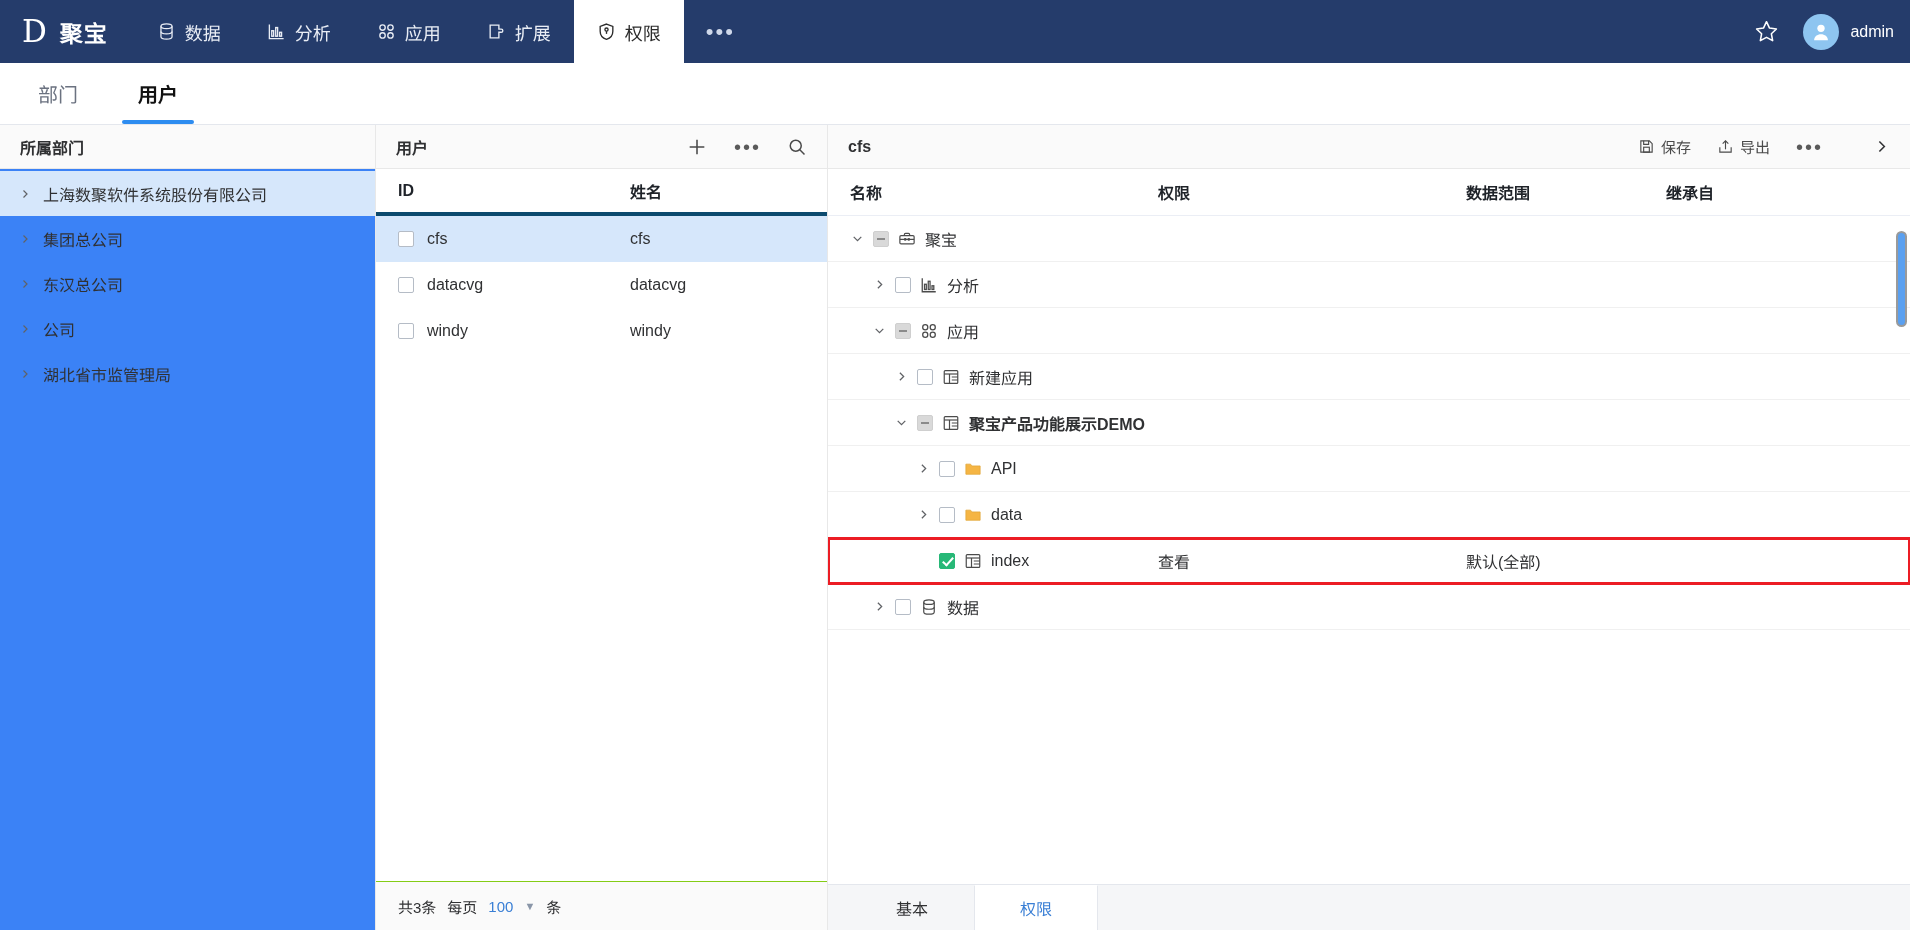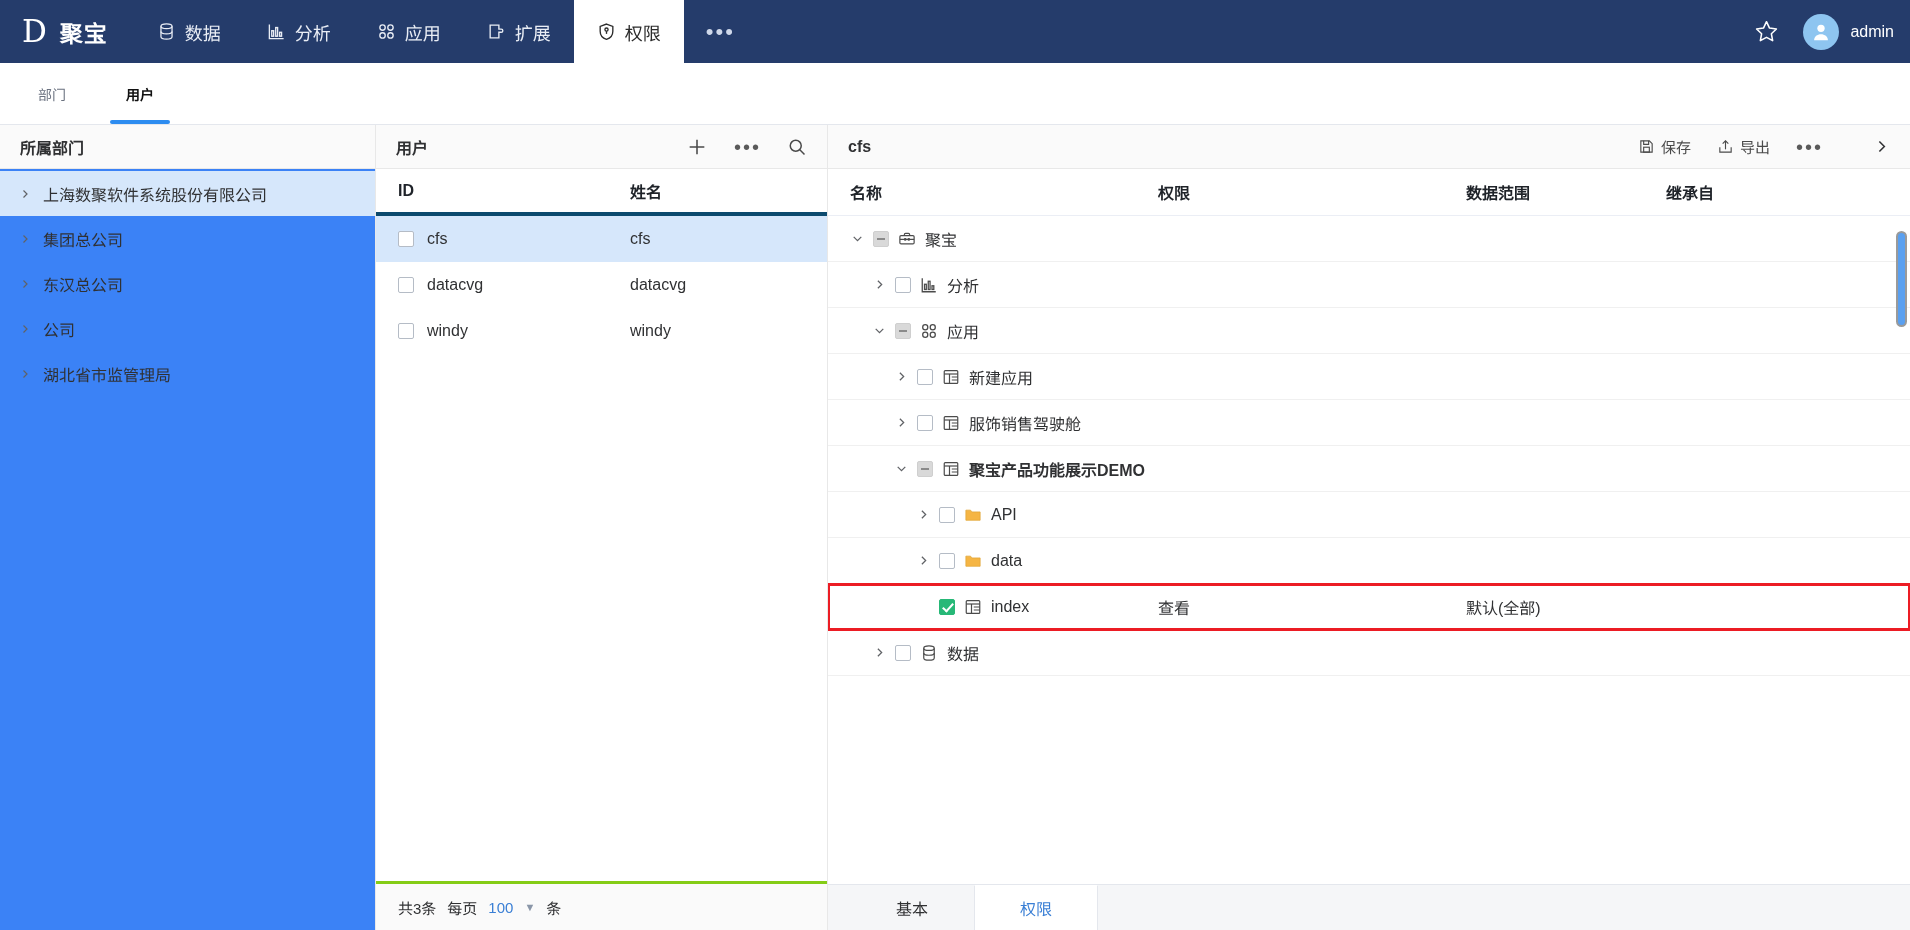--- a/index.html
+++ b/index.html
@@ -56,21 +56,21 @@
   .user-name { color: #ffffff; font-size: 16px; }
 
   
   .subtabs {
     height: 62px; flex: 0 0 62px;
     background: #ffffff; border-bottom: 1px solid #e4e7ed;
     display: flex; align-items: stretch; padding-left: 8px;
   }
   .subtab {
     position: relative; display: flex; align-items: center; justify-content: center;
-    padding: 0 30px; font-size: 14px; color: #6b7280; cursor: pointer;
+    padding: 0 30px; font-size: 20px; color: #6b7280; cursor: pointer;
   }
   .subtab.active { color: #111111; font-weight: 700; }
   .subtab.active::after {
     content: ""; position: absolute; left: 14px; right: 14px; bottom: 0;
     height: 4px; background: #2d8cf0; border-radius: 2px;
   }
 
   
   .body { flex: 1 1 auto; display: flex; min-height: 0; }
 
@@ -110,21 +110,21 @@
   .cbx.checked { background: #27b877; border-color: #27b877; position: relative; }
   .cbx.checked::after {
     content: ""; position: absolute; left: 5px; top: 1px; width: 4px; height: 9px;
     border: solid #fff; border-width: 0 2px 2px 0; transform: rotate(42deg);
   }
   .cbx.indeterminate { background: #d9d9d9; border-color: #cfcfcf; position: relative; }
   .cbx.indeterminate::after {
     content: ""; position: absolute; left: 3px; top: 6px; width: 8px; height: 2px; background: #8a8a8a;
   }
   .pager {
-    height: 49px; flex: 0 0 49px; border-top: 3px solid #84cc16; background: #fafafa;
+    height: 49px; flex: 0 0 49px; border-top: 1px solid #84cc16; background: #fafafa;
     display: flex; align-items: center; padding-left: 22px; gap: 11px; font-size: 15px; color: #303133;
   }
   .pager .psize { color: #3a7fd5; cursor: pointer; }
   .pager .pcaret { color: #8a96a8; font-size: 11px; }
 
   
   .col-perm { flex: 1 1 auto; display: flex; flex-direction: column; min-width: 0; background: #fff; position: relative; }
   .perm-head { position: relative; }
   .chev-right { margin-left: 24px; color: #303133; cursor: pointer; display: flex; align-items: center; }
   .perm-cols {
@@ -480,42 +480,20 @@
                   <path d="M13 12h8M13 16h8"></path>
                 </svg>
               </span>
               <span>新建应用</span>
             </span>
             <span class="cell-perm"></span>
             <span class="cell-scope"></span>
             <span class="cell-inherit"></span>
           </div>
           <div class="ptr">
-            <span class="cell-name" style="padding-left: 66px;">
-              <span class="caret">
-                <svg width="13" height="13" viewBox="0 0 24 24" fill="none" stroke="currentColor" stroke-width="2.3">
-                  <path d="M9 5l7 7-7 7"></path>
-                </svg>
-              </span>
-              <span class="cbx"></span>
-              <span class="node-icon">
-                <svg width="18" height="18" viewBox="0 0 24 24" fill="none" stroke="currentColor" stroke-width="1.6">
-                  <rect x="3" y="3.5" width="18" height="17" rx="1.3"></rect>
-                  <path d="M3 8h18"></path>
-                  <path d="M10 8v12.5"></path>
-                  <path d="M13 12h8M13 16h8"></path>
-                </svg>
-              </span>
-              <span>服饰销售驾驶舱</span>
-            </span>
-            <span class="cell-perm"></span>
-            <span class="cell-scope"></span>
-            <span class="cell-inherit"></span>
-          </div>
-          <div class="ptr">
             <span class="cell-name" style="padding-left: 66px; font-weight: bold;">
               <span class="caret">
                 <svg width="13" height="13" viewBox="0 0 24 24" fill="none" stroke="currentColor" stroke-width="2.3">
                   <path d="M5 9l7 7 7-7"></path>
                 </svg>
               </span>
               <span class="cbx indeterminate"></span>
               <span class="node-icon">
                 <svg width="18" height="18" viewBox="0 0 24 24" fill="none" stroke="currentColor" stroke-width="1.6">
                   <rect x="3" y="3.5" width="18" height="17" rx="1.3"></rect>

